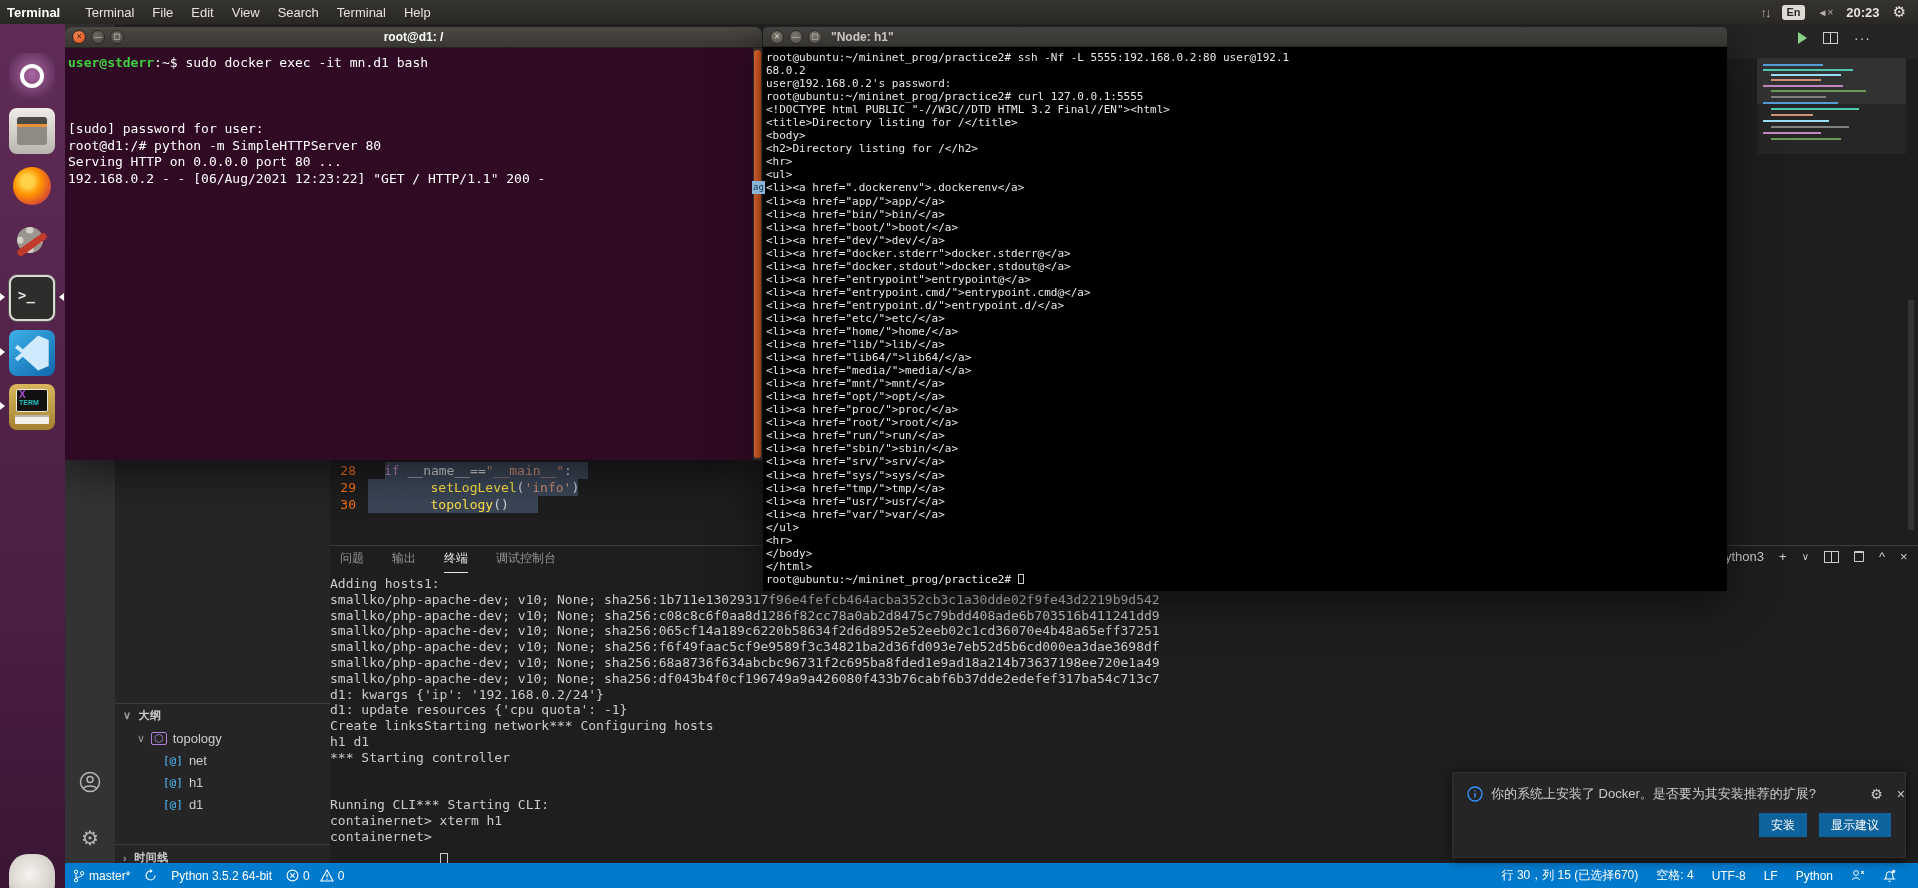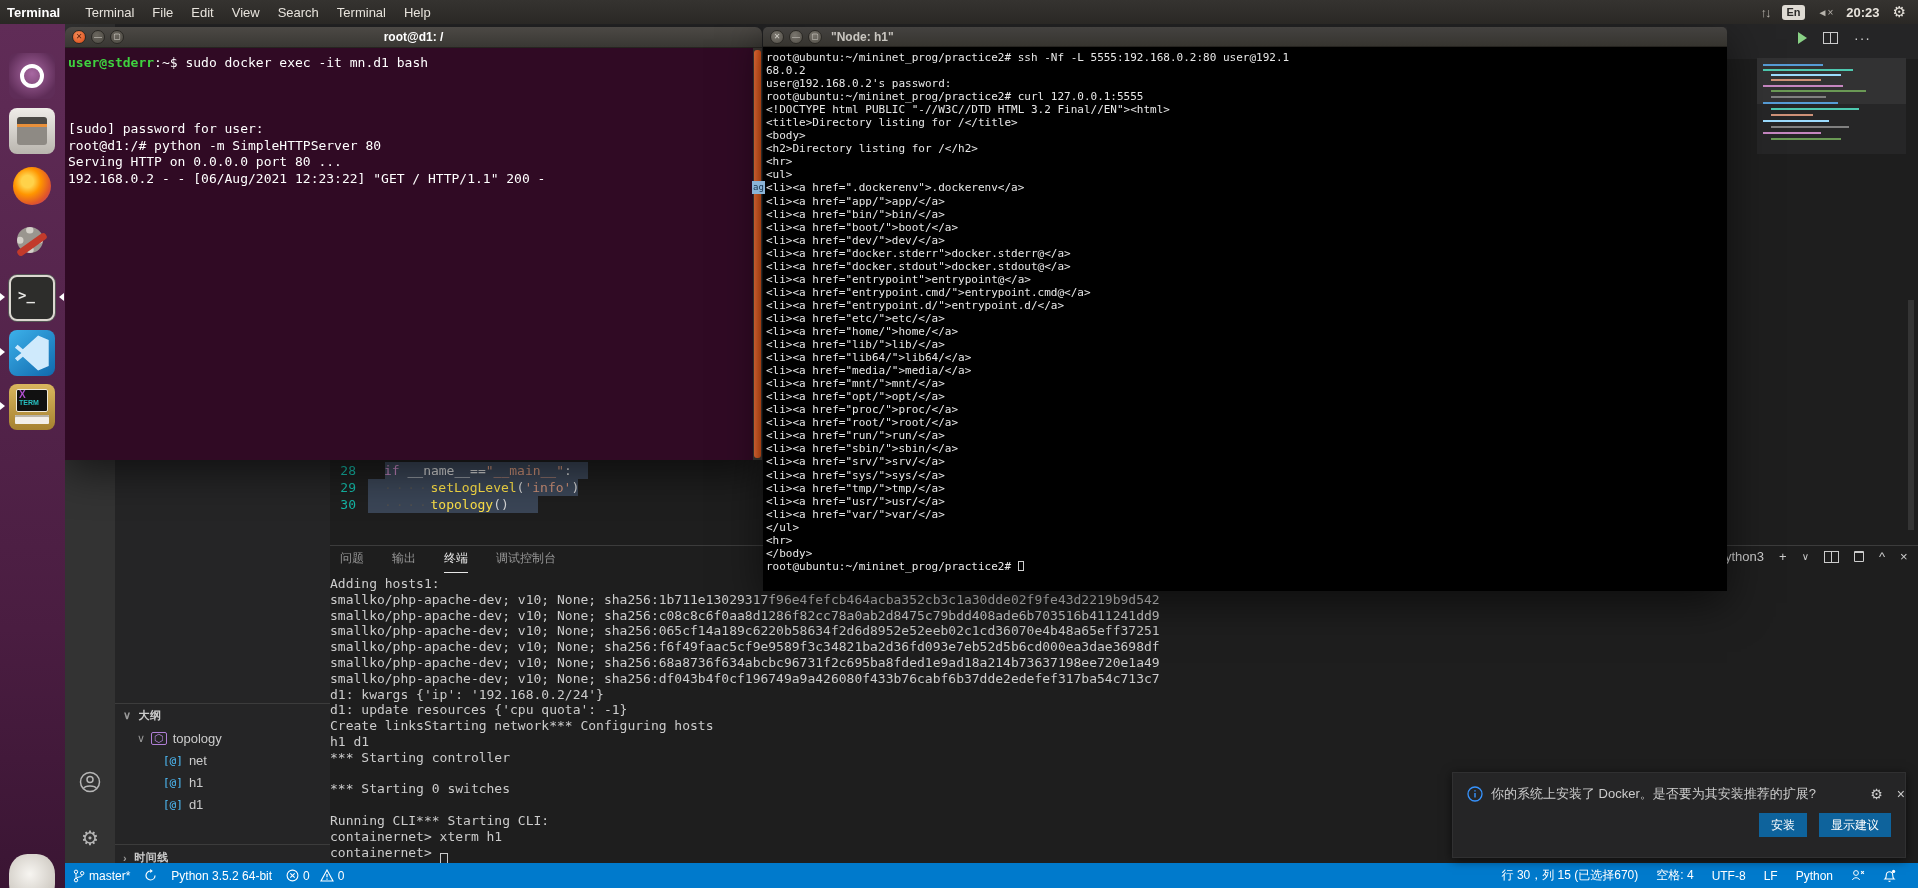--- a/index.html
+++ b/index.html
@@ -81,21 +81,21 @@
 
   #minimap { position:absolute; left:1757px; top:58px; width:149px; height:96px; background:#262627; }
   #minimap .sl { position:absolute; left:0; top:0; width:149px; height:46px; background:rgba(255,255,255,.06); }
   #minimap i { position:absolute; height:2px; display:block; }
   #rscroll { position:absolute; left:1908px; top:300px; width:6px; height:230px; background:#4a4a4a; opacity:.5; }
 
   
   .sel { position:absolute; background:#4a5a74; opacity:.65; }
   .code-line { position:absolute; left:330px; height:17px; font-family:"DejaVu Sans Mono",monospace;
                font-size:13px; white-space:pre; display:flex; }
-  .code-line .ln { width:26px; text-align:right; color:#14b8a6; margin-right:28px; }
+  .code-line .ln { width:26px; text-align:right; color:#f97316; margin-right:28px; }
   .ws { color:#4f4f4f; letter-spacing:3.8px; }
   .keyword { color:#c586c0; } .plain { color:#d4d4d4; } .string { color:#ce9178; } .func { color:#fde047; }
 
   
   #panel-split { position:absolute; left:330px; right:0; top:545px; height:1px; background:#3c3c3c; }
   #panel-tabs { position:absolute; left:330px; top:548px; height:26px; display:flex; gap:28px;
                 padding-left:10px; font-size:12px; align-items:center; }
   .ptab { color:#969696; padding-bottom:5px; }
   .ptab.active { color:#e7e7e7; border-bottom:1px solid #e7e7e7; }
   #panel-toolbar { position:absolute; left:1725px; top:549px; display:flex; gap:15px; align-items:center;
@@ -278,21 +278,20 @@
     <div class="tline">smallko/php-apache-dev; v10; None; sha256:065cf14a189c6220b58634f2d6d8952e52eeb02c1cd36070e4b48a65eff37251</div>
     <div class="tline">smallko/php-apache-dev; v10; None; sha256:f6f49faac5cf9e9589f3c34821ba2d36fd093e7eb52d5b6cd000ea3dae3698df</div>
     <div class="tline">smallko/php-apache-dev; v10; None; sha256:68a8736f634abcbc96731f2c695ba8fded1e9ad18a214b73637198ee720e1a49</div>
     <div class="tline">smallko/php-apache-dev; v10; None; sha256:df043b4f0cf196749a9a426080f433b76cabf6b37dde2edefef317ba54c713c7</div>
     <div class="tline">d1: kwargs {'ip': '192.168.0.2/24'}</div>
     <div class="tline">d1: update resources {'cpu quota': -1}</div>
     <div class="tline">Create linksStarting network*** Configuring hosts</div>
     <div class="tline">h1 d1</div>
     <div class="tline">*** Starting controller</div>
     <div class="tline"></div>
-    <div class="tline">*** Starting 0 switches</div>
     <div class="tline"></div>
     <div class="tline">Running CLI*** Starting CLI:</div>
     <div class="tline">containernet&gt; xterm h1</div>
     <div class="tline">containernet&gt; </div>
   </div>
 <div id="vterm-cursor"></div>
 
 <div id="statusbar">
   <div class="lft">
     <span class="grp">
@@ -430,20 +429,21 @@
         <div class="xline">&lt;li&gt;&lt;a href="run/"&gt;run/&lt;/a&gt;</div>
         <div class="xline">&lt;li&gt;&lt;a href="sbin/"&gt;sbin/&lt;/a&gt;</div>
         <div class="xline">&lt;li&gt;&lt;a href="srv/"&gt;srv/&lt;/a&gt;</div>
         <div class="xline">&lt;li&gt;&lt;a href="sys/"&gt;sys/&lt;/a&gt;</div>
         <div class="xline">&lt;li&gt;&lt;a href="tmp/"&gt;tmp/&lt;/a&gt;</div>
         <div class="xline">&lt;li&gt;&lt;a href="usr/"&gt;usr/&lt;/a&gt;</div>
         <div class="xline">&lt;li&gt;&lt;a href="var/"&gt;var/&lt;/a&gt;</div>
         <div class="xline">&lt;/ul&gt;</div>
         <div class="xline">&lt;hr&gt;</div>
         <div class="xline">&lt;/body&gt;</div>
+        <div class="xline">&lt;/html&gt;</div>
       </div>
     <div class="xline"><span>root@ubuntu:~/mininet_prog/practice2# </span><span class="hollow-cursor"></span></div>
   </div>
 </div>
 
 <div id="menubar">
   <span class="appname">Terminal</span>
   <span class="menus">
 
   <span>Terminal</span>

